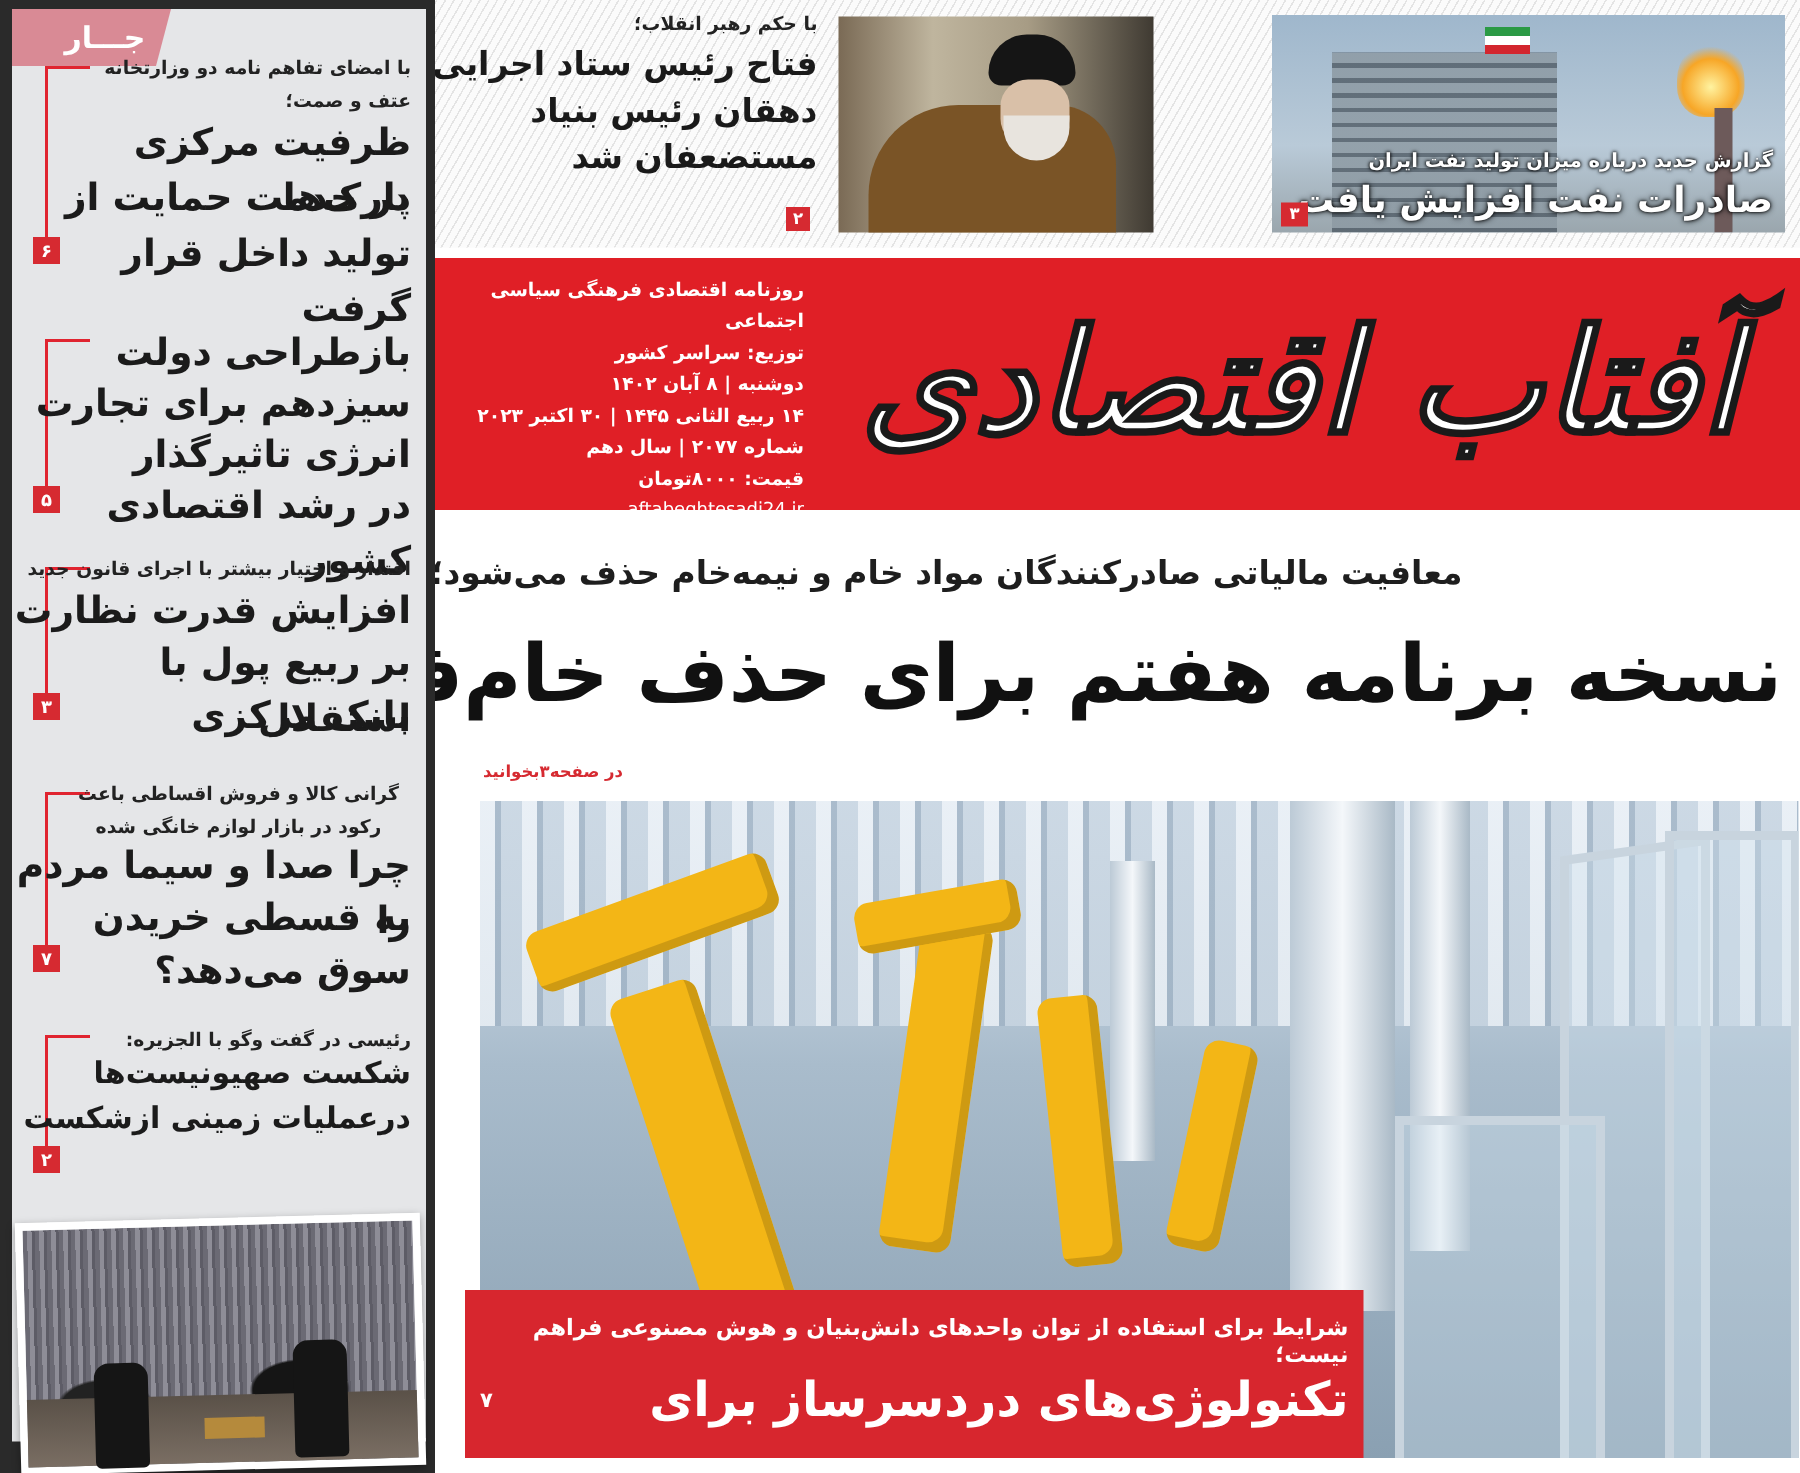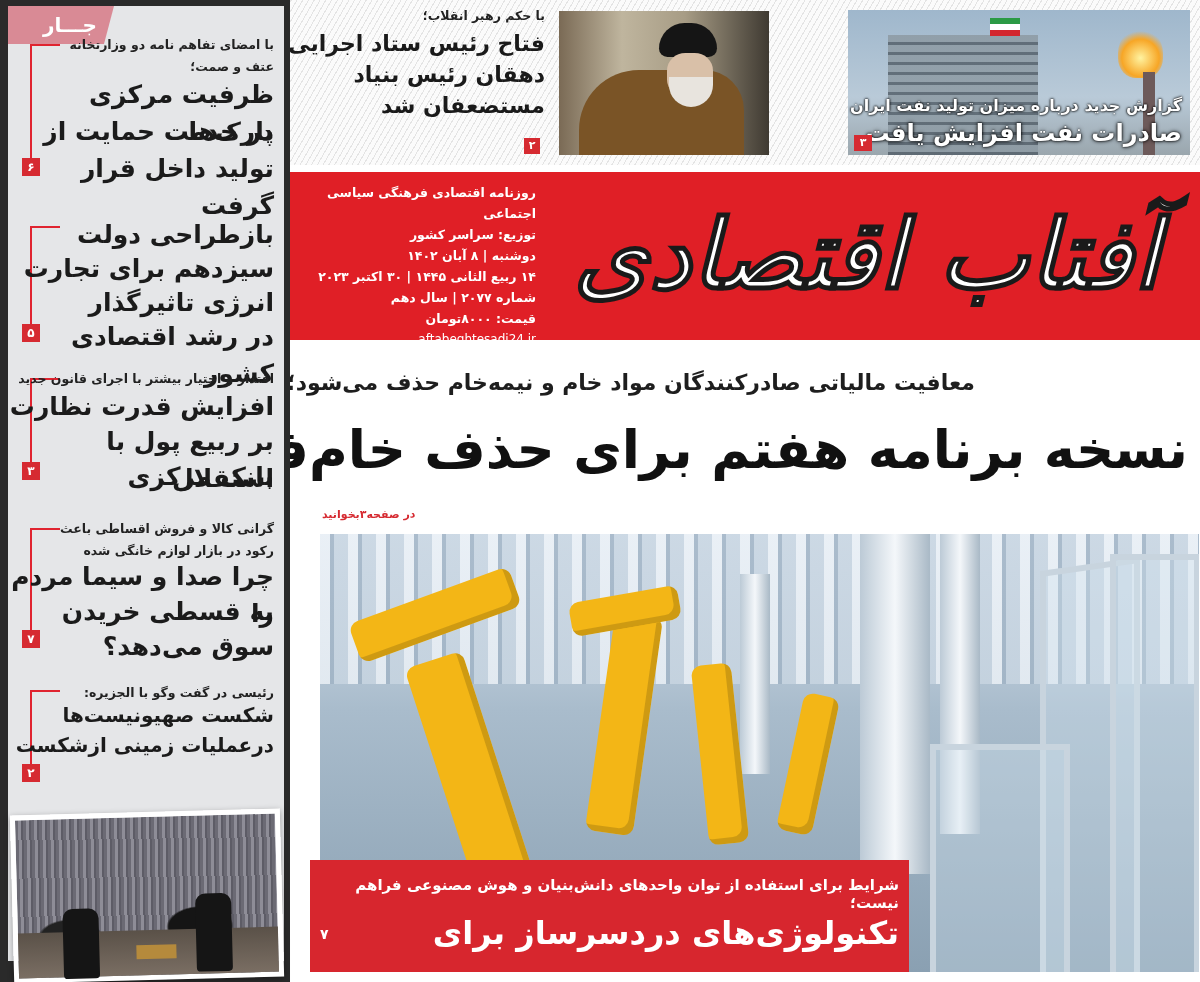--- a/index.html
+++ b/index.html
@@ -70,21 +70,21 @@
     position: absolute; left: 848px; top: 10px; width: 342px; height: 145px; overflow: hidden;
     background: linear-gradient(#9fb7cc, #b9cad8 60%, #9aa6ad);
   }
   .oil-rig { position: absolute; left: 40px; top: 25px; width: 150px; height: 120px;
     background: repeating-linear-gradient(0deg, #54606a 0 3px, #8d9aa3 3px 10px); opacity: .85; }
   .oil-tower { position: absolute; left: 295px; top: 62px; width: 12px; height: 83px; background: #6d5a5a; }
   .oil-flame { position: absolute; left: 270px; top: 18px; width: 45px; height: 50px; border-radius: 50% 50% 40% 40%;
     background: radial-gradient(circle at 50% 60%, #fff3a0, #f7a626 50%, rgba(247,120,30,0) 72%); }
   .oil-flag { position: absolute; left: 142px; top: 8px; width: 30px; height: 18px;
     background: linear-gradient(#2b9a45 0 33%, #fff 33% 66%, #d3262e 66%); }
-  .oil-kicker { position: absolute; right: 8px; bottom: 40px; font-size: 16px; font-weight: bold; color: #fff; text-shadow: 0 0 3px #000, 0 0 2px #000; }
+  .oil-kicker { position: absolute; right: 8px; bottom: 40px; font-size: 13px; font-weight: bold; color: #fff; text-shadow: 0 0 3px #000, 0 0 2px #000; }
   .oil-title { position: absolute; right: 8px; bottom: 8px; font-size: 24px; font-weight: bold; color: #fff; text-shadow: 0 0 4px #000, 0 0 2px #000; }
   .oil-num { position: absolute; left: 6px; bottom: 4px; width: 18px; height: 16px; background: #d62a31; color: #fff; font-size: 11px; font-weight: bold; text-align: center; line-height: 16px; }
 
   
   .masthead { position: absolute; left: 290px; top: 172px; width: 910px; height: 168px; background: #e01f26; }
   .masthead-logo {
     position: absolute; right: 40px; top: 8px; font-family: "DejaVu Serif", serif;
     font-size: 96px; font-weight: bold; color: #fff; line-height: 150px;
     -webkit-text-stroke: 2px #1a1a1a; letter-spacing: -2px; font-style: italic;
   }
@@ -211,21 +211,21 @@
       <div class="sb-num" style="top:94px;">۳</div>
       <div class="sb-kicker" style="top:0;">اقتدار و اختیار بیشتر با اجرای قانون جدید</div>
       <div class="sb-title" style="top:20px;">افزایش قدرت نظارت</div>
       <div class="sb-title" style="top:55px;">بر ربیع پول با استقلال</div>
       <div class="sb-title" style="top:90px;margin-left:27px;">بانک مرکزی</div>
     </div>
 
     <div class="sb-item" style="top:512px;height:150px;">
       <div class="sb-bracket" style="top:10px;height:110px;"></div>
       <div class="sb-num" style="top:112px;">۷</div>
-      <div class="sb-kicker" style="top:0;width:230px;">گرانی کالا و فروش اقساطی باعث رکود در بازار لوازم خانگی شده</div>
+      <div class="sb-kicker" style="top:0;width:230px;text-align:center;">گرانی کالا و فروش اقساطی باعث رکود در بازار لوازم خانگی شده</div>
       <div class="sb-title" style="top:40px;">چرا صدا و سیما مردم را</div>
       <div class="sb-title" style="top:75px;">به قسطی خریدن</div>
       <div class="sb-title" style="top:110px;">سوق می‌دهد؟</div>
     </div>
 
     <div class="sb-item" style="top:676px;height:120px;">
       <div class="sb-bracket" style="top:8px;height:90px;"></div>
       <div class="sb-num" style="top:82px;">۲</div>
       <div class="sb-kicker" style="top:0;margin-left:20px;">رئیسی در گفت وگو با الجزیره:</div>
       <div class="sb-title" style="top:18px;font-size:20px;line-height:30px;">شکست صهیونیست‌ها</div>

